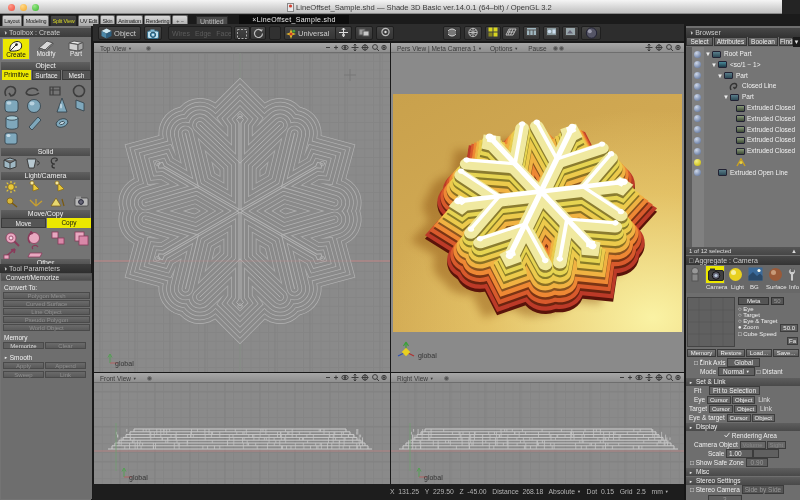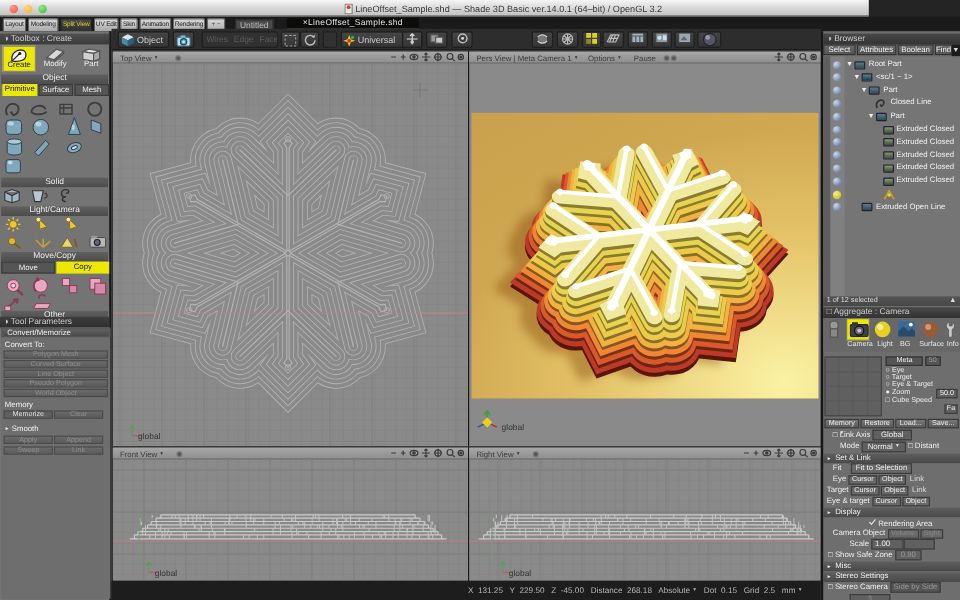--- a/index.html
+++ b/index.html
@@ -2,21 +2,21 @@
 <html><head>
 <meta charset="utf-8">
 <style>
 * { margin:0; padding:0; box-sizing:border-box; }
 html,body { width:800px; height:500px; overflow:hidden; background:#242424;
   font-family:"Liberation Sans", sans-serif; }
 .abs { position:absolute; }
 #stage { position:relative; width:800px; height:500px; }
 
 
-#titlebar { left:0; top:0; width:724px; height:14px;
+#titlebar { left:0; top:0; width:782px; height:14px;
   background:linear-gradient(#f5f5f5,#cfcfcf 70%,#c2c2c2);
   border-bottom:1px solid #8a8a8a;padding-left:27px; }
 .tl { position:absolute; top:3.5px; width:7px; height:7px; border-radius:50%; }
 #titletext { position:absolute; left:296px; top:2.5px; font-size:7.6px; color:#3a3a3a; white-space:nowrap; }
 
 
 #tabrow { left:0; top:14px; width:800px; height:12px; background:#1b1b1b; }
 .wtab { position:absolute; top:1px; height:11px; font-size:5.5px; letter-spacing:-0.2px; line-height:11px;
   color:#1d1d1d; background:linear-gradient(#d8d8d8,#a9a9a9); text-align:center; overflow:hidden;
   border:1px solid #6b6b6b; border-bottom:none; border-radius:2px 2px 0 0; white-space:nowrap;}

